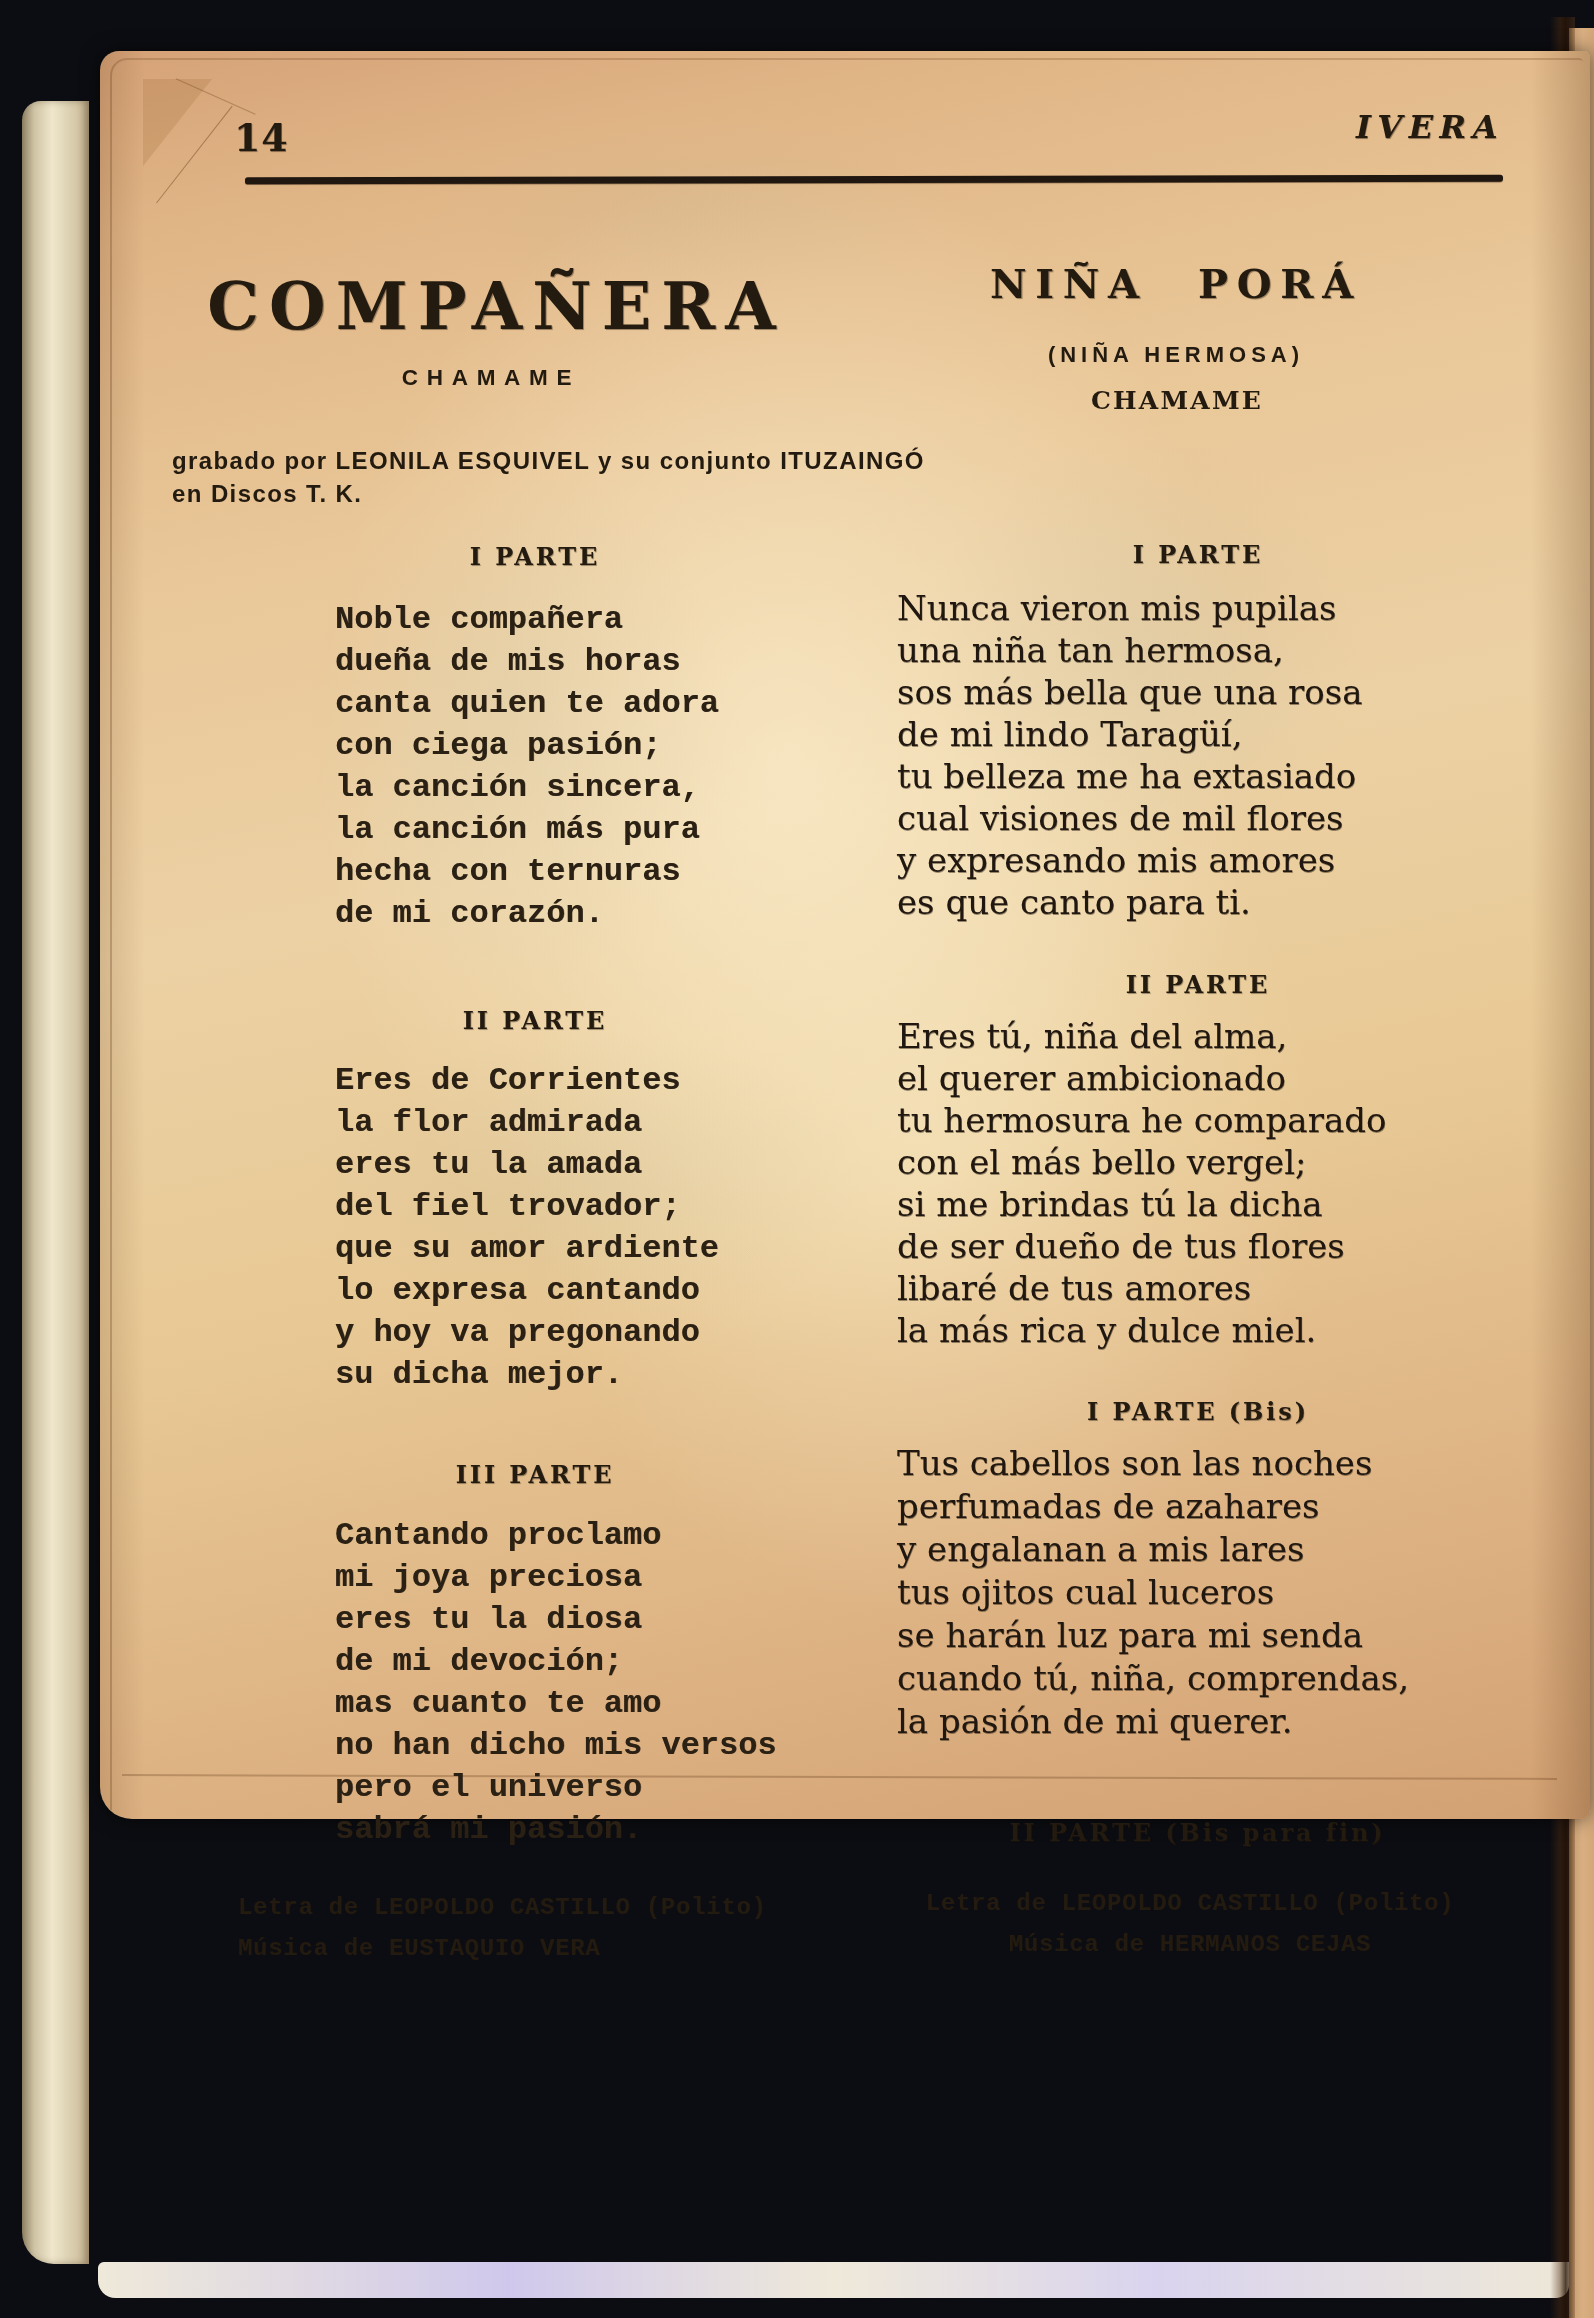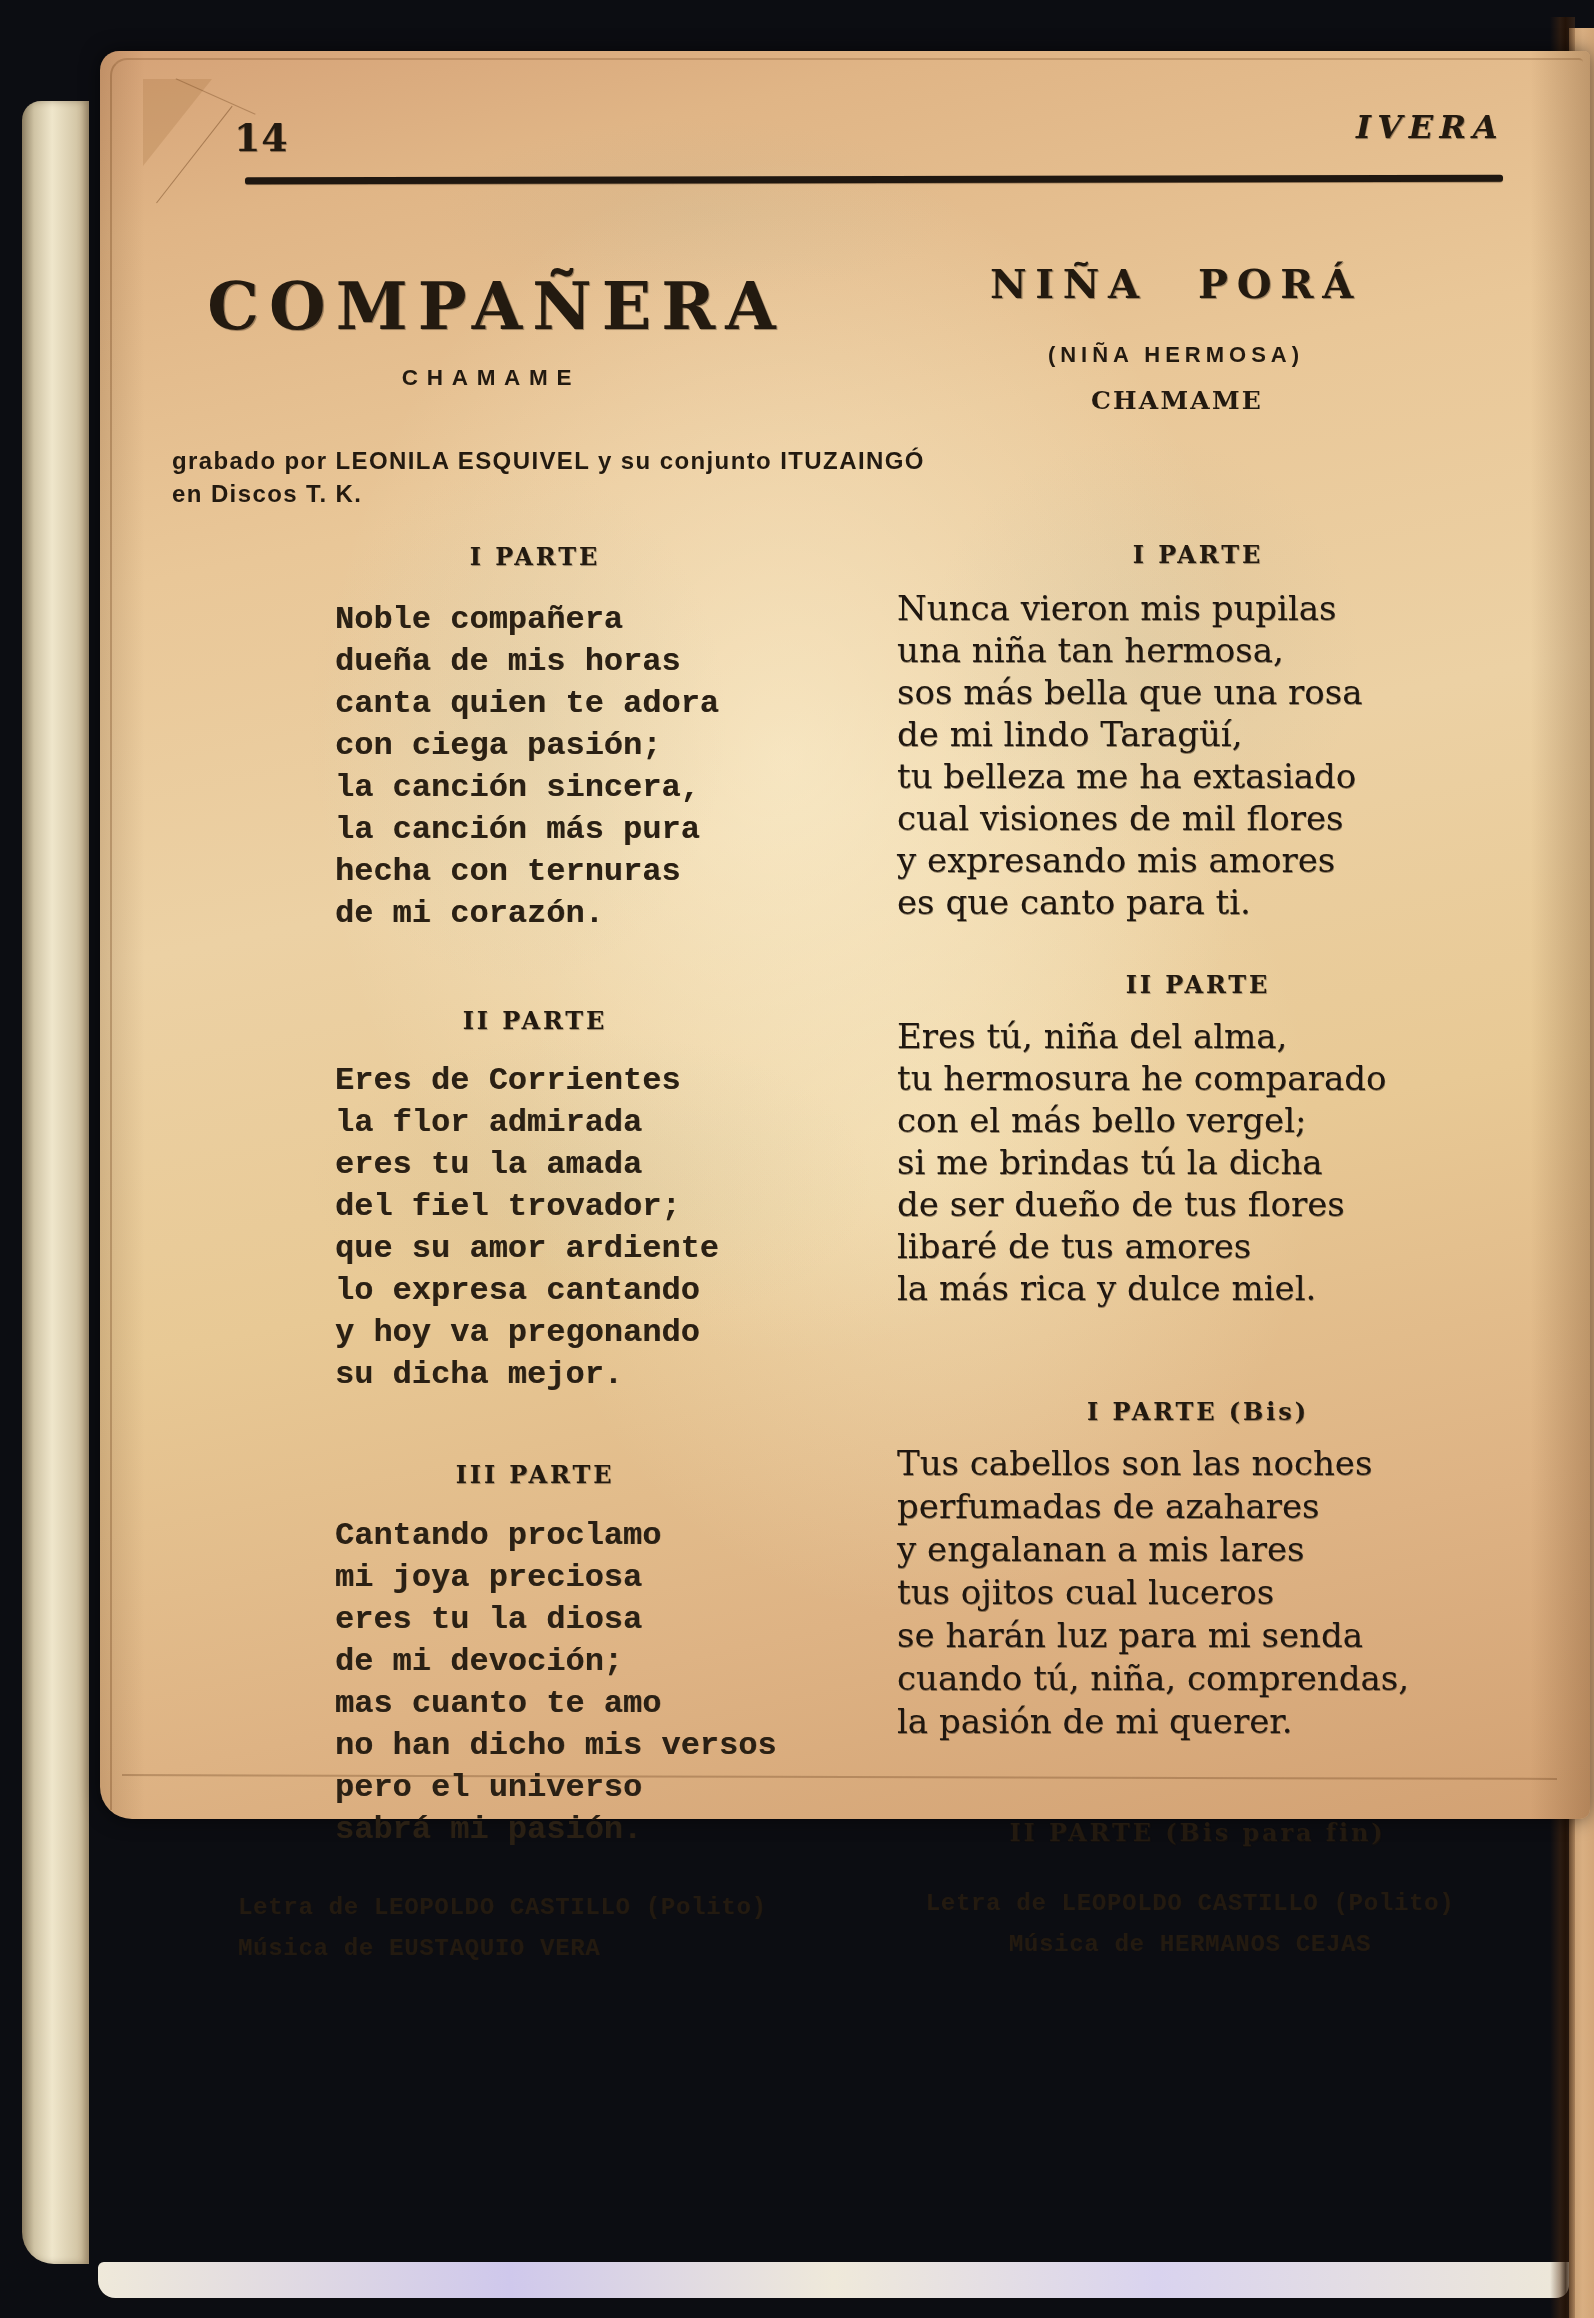--- a/index.html
+++ b/index.html
@@ -246,20 +246,21 @@
       <div class="vline">de mi lindo Taragüí,</div>
       <div class="vline">tu belleza me ha extasiado</div>
       <div class="vline">cual visiones de mil flores</div>
       <div class="vline">y expresando mis amores</div>
       <div class="vline">es que canto para ti.</div>
     </div>
 
   <div class="abs ink part-heading hR2">II PARTE</div>
   <div class="abs verse verse-right vR2">
       <div class="vline">Eres tú, niña del alma,</div>
+      <div class="vline">el querer ambicionado</div>
       <div class="vline">tu hermosura he comparado</div>
       <div class="vline">con el más bello vergel;</div>
       <div class="vline">si me brindas tú la dicha</div>
       <div class="vline">de ser dueño de tus flores</div>
       <div class="vline">libaré de tus amores</div>
       <div class="vline">la más rica y dulce miel.</div>
     </div>
 
   <div class="abs ink part-heading hR3">I PARTE (Bis)</div>
   <div class="abs verse verse-right vR3">

